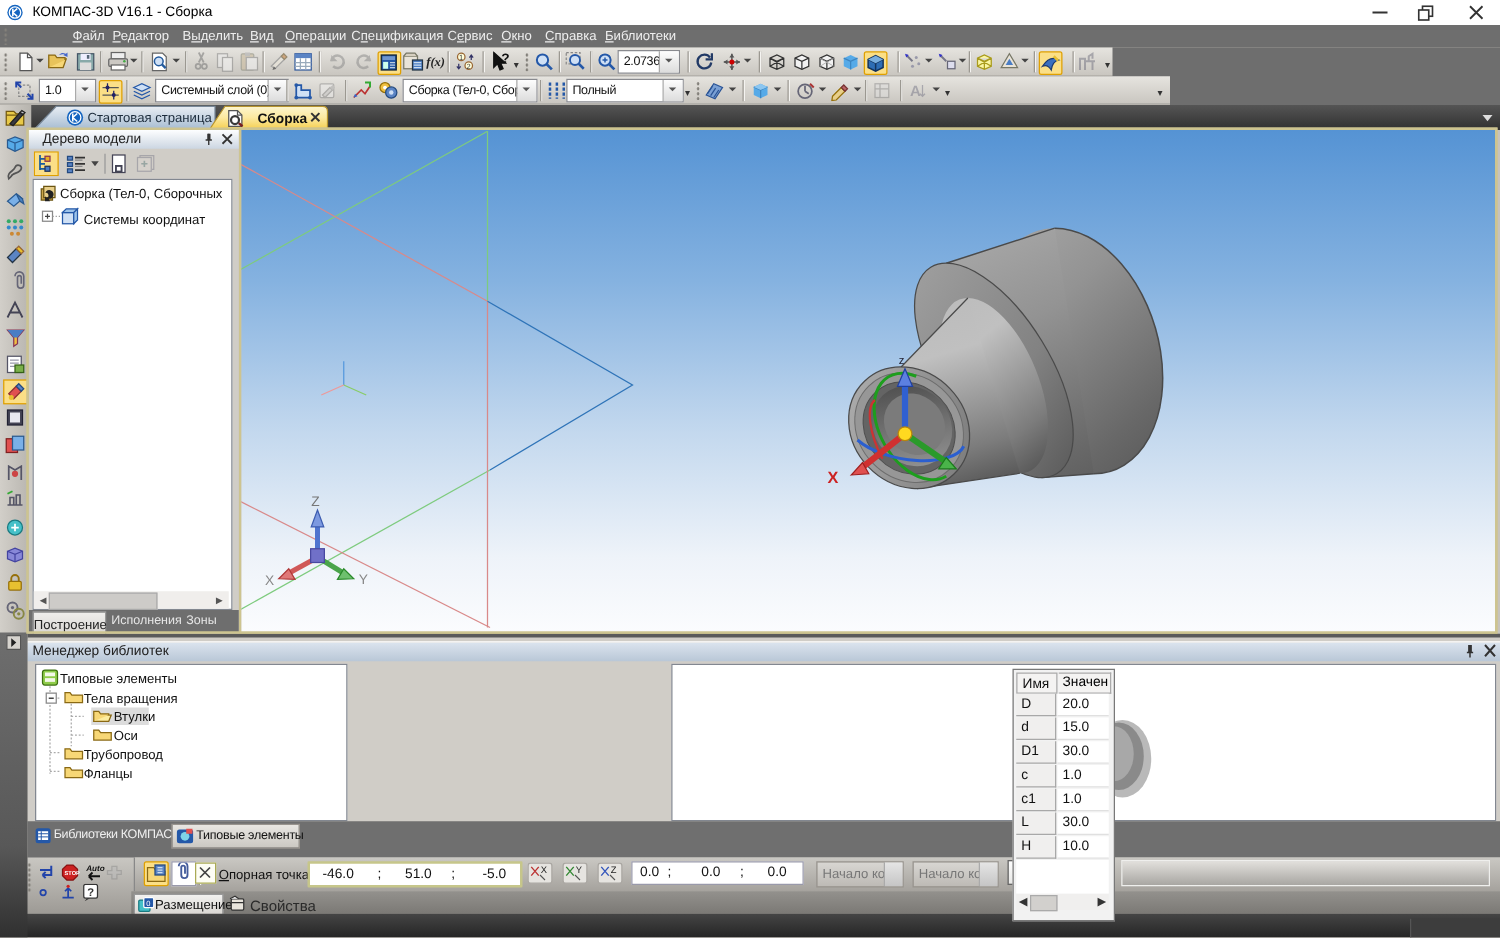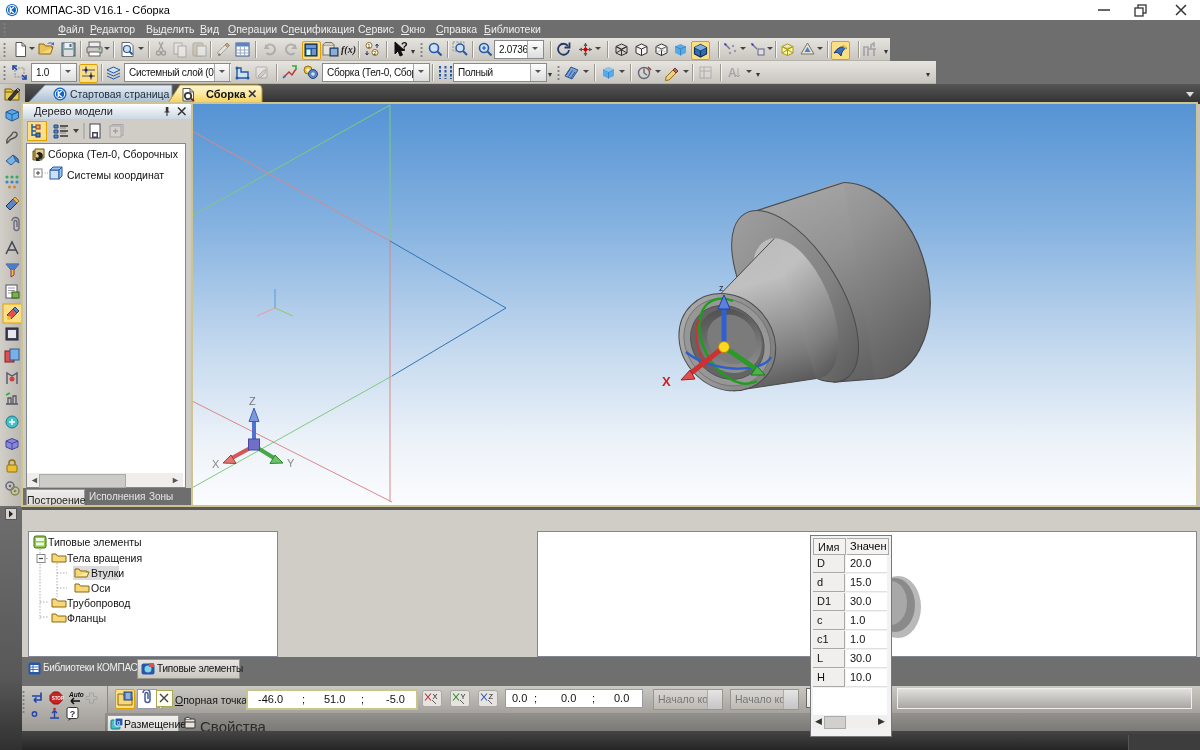--- a/index.html
+++ b/index.html
@@ -692,20 +692,28 @@
   <div id="treetabs" class="abs">
     <div class="abs" style="left:3px;top:1px;width:57px;height:16px;background:linear-gradient(#efeeec,#d6d3cf);border:1px solid #999;color:#222;font-size:10.5px;text-align:left;padding-top:4px">Построение</div>
     <span class="abs" style="left:66px;top:3px;color:#e6e6e6;font-size:10px;white-space:nowrap">Исполнения</span>
     <span class="abs" style="left:126px;top:3px;color:#e6e6e6;font-size:10px">Зоны</span>
   </div>
 </div>
 
 <div class="abs" style="left:22px;top:507px;width:1178px;height:4px;background:#5a5a5a"></div>
 
 <div id="libmgr" class="abs">
+  <div id="libhdr" class="abs">
+      <span style="position:absolute;left:4px;top:1px">Менеджер библиотек</span>
+    <svg class="abs" style="left:1150px;top:1px" width="26" height="12" viewBox="0 0 26 12">
+      <path d="M4 1 v6 M1.5 7 h5 M4 7 v4" stroke="#333" stroke-width="1.2" fill="none"></path>
+        <rect x="2.5" y="1" width="3" height="6" fill="#333"></rect>
+      <path d="M16 1 l8 9 M24 1 l-8 9" stroke="#333" stroke-width="1.6"></path>
+    </svg>
+  </div>
   <div class="pane" style="left:6px;width:248px">
     <svg class="abs" style="left:2px;top:2px" width="240" height="118" viewBox="0 0 240 118">
       <g transform="translate(3,2)">
           <rect x="0" y="0" width="12" height="12" rx="2" fill="#8fcc4a" stroke="#3d7010"></rect>
           <rect x="2" y="2" width="8" height="3" fill="#f4f8e8"></rect>
           <rect x="2" y="6.5" width="8" height="3" fill="#f4f8e8"></rect>
         </g>
       <text x="17" y="12" font-size="10.5" fill="#111">Типовые элементы</text>
       <path d="M9 15 v45 M9 24.5 h8 M9 68 h8 M9 83 h8 M9 60 v25" stroke="#aaa" stroke-dasharray="1.5 1.5" fill="none"></path>
       <path d="M26 29 v34 M26 39 h10 M26 54 h10" stroke="#aaa" stroke-dasharray="1.5 1.5" fill="none"></path>
@@ -857,21 +865,21 @@
         <rect x="5" y="1" width="8" height="8" rx="1" fill="#2458a8" stroke="#fff"></rect>
         <text x="7" y="8" font-size="6" fill="#fff">0</text>
       </svg>
     <span class="abs" style="left:16px;top:2px;font-size:10.5px;color:#111;white-space:nowrap">Размещение</span>
   </div>
   <svg class="abs" style="left:78px;top:3px" width="14" height="14" viewBox="0 0 14 14">
       <rect x="2" y="3" width="10" height="9" rx="1" fill="#e8e4dc" stroke="#333"></rect>
       <path d="M2 6 h10" stroke="#333"></path>
       <path d="M1 3 l4-2 3 2" fill="#fff" stroke="#333"></path>
     </svg>
-  <span class="abs" style="left:95px;top:5px;font-size:15px;color:#2a2a2a">Свойства</span>
+  <span class="abs" style="left:95px;top:5px;font-size:12px;color:#2a2a2a">Свойства</span>
 </div>
 
 <div class="abs" style="left:0;top:506px;width:22px;height:244px;background:linear-gradient(#6e6e6e,#585858 70%,#303030);z-index:5">
   <svg class="abs" style="left:5px;top:2px" width="12" height="12" viewBox="0 0 12 12">
       <rect x="0.5" y="0.5" width="11" height="11" fill="#d6d3ce" stroke="#555"></rect>
       <path d="M4 2.5 l4 3.5 -4 3.5z" fill="#222"></path>
     </svg>
 </div>
 
 <div id="statusbar" class="abs">

